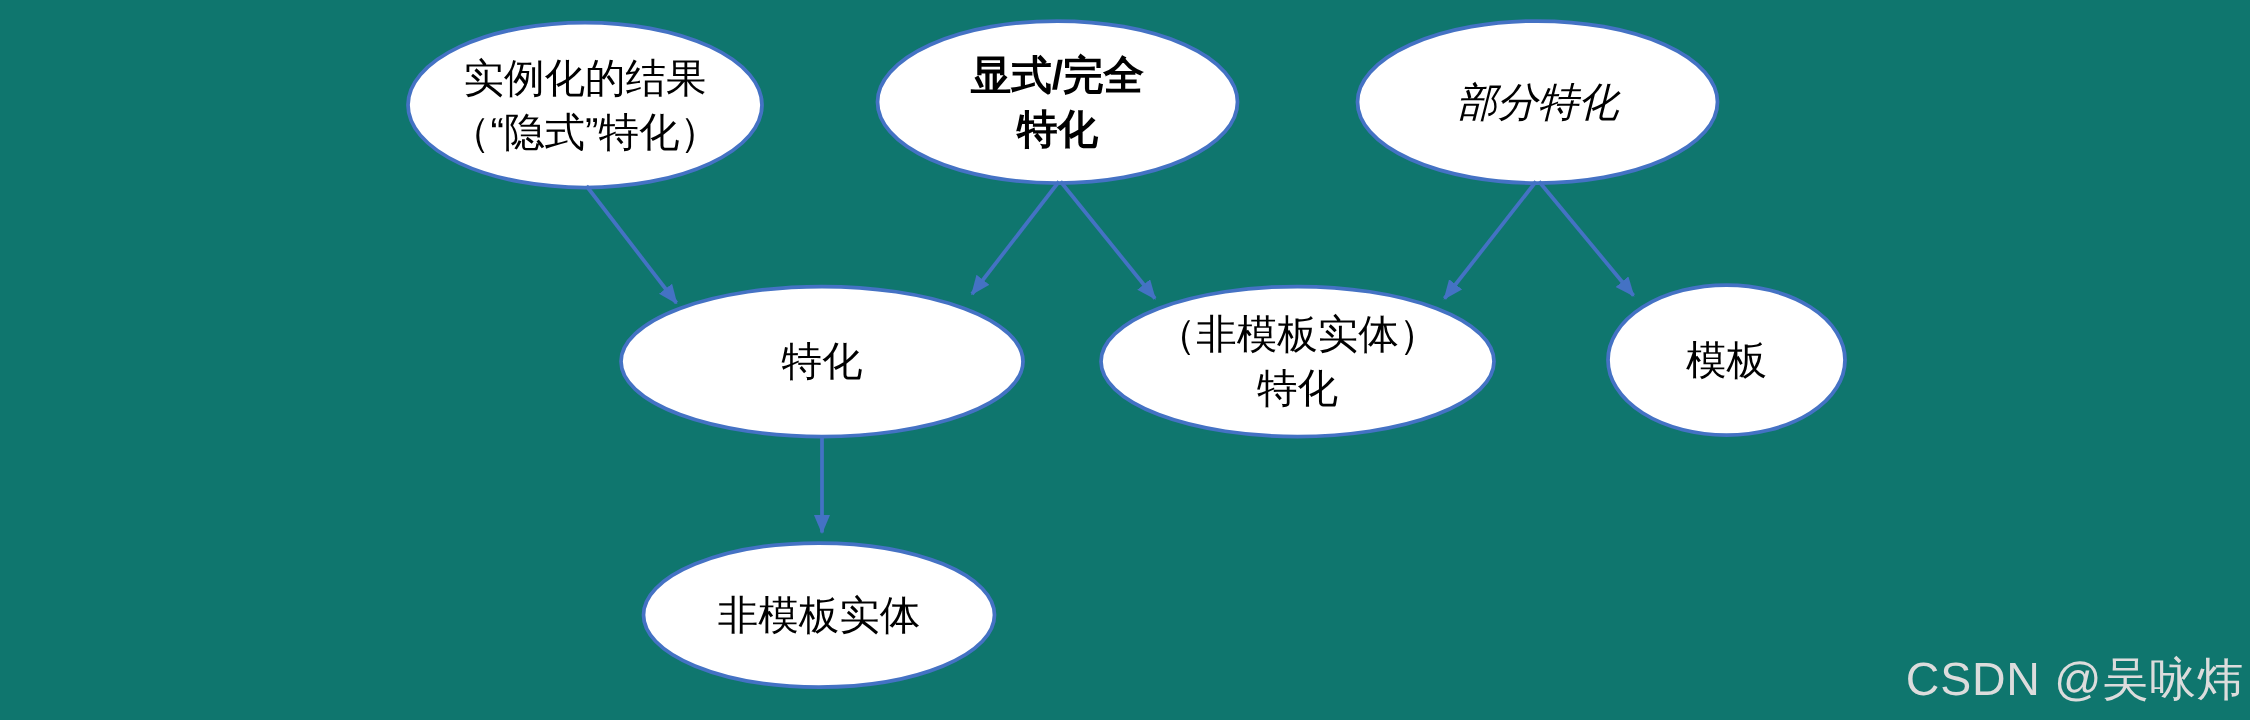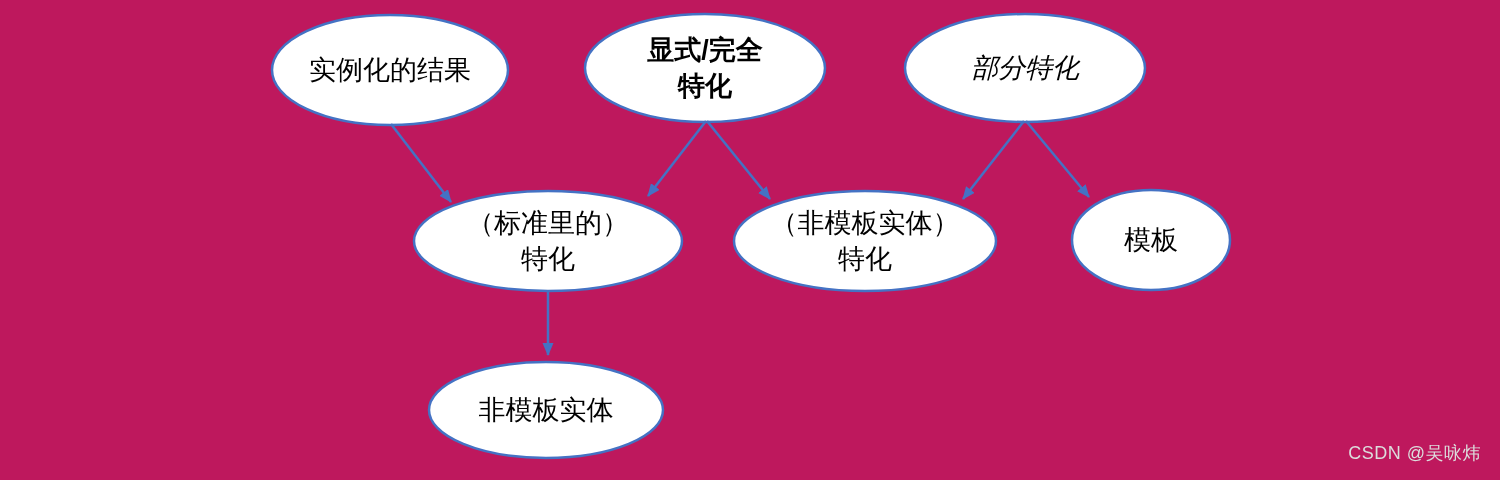--- a/index.html
+++ b/index.html
@@ -4,21 +4,21 @@
 <style>
   html, body {
     margin: 0;
     padding: 0;
     background: #ffffff;
   }
   .canvas {
     position: relative;
     width: 1500px;
     height: 480px;
-    background: #be185d;
+    background: #0f766e;
     overflow: hidden;
     font-family: "Liberation Sans", "DejaVu Sans", sans-serif;
   }
   .canvas svg {
     position: absolute;
     top: 0;
     left: 0;
   }
   .node-label {
     position: absolute;
@@ -29,22 +29,22 @@
     text-align: center;
     color: #000000;
     font-size: 27px;
     line-height: 36px;
     white-space: nowrap;
     pointer-events: none;
   }
   .watermark {
     position: absolute;
     top: 438px;
-    right: 19px;
-    font-size: 18px;
+    right: 4px;
+    font-size: 31px;
     line-height: 30px;
     color: #dcdcdc;
     letter-spacing: 0.5px;
   }
 </style>
 </head>
 <body>
 
 <div class="canvas">
 
@@ -66,33 +66,33 @@
     <line x1="391" y1="124" x2="451" y2="202" stroke-width="2.5" marker-end="url(#arrowhead)" stroke="#4472C4"></line>
     <line x1="706" y1="121" x2="648" y2="196" stroke-width="2.5" marker-end="url(#arrowhead)" stroke="#4472C4"></line>
     <line x1="707" y1="121" x2="770" y2="199" stroke-width="2.5" marker-end="url(#arrowhead)" stroke="#4472C4"></line>
     <line x1="1024" y1="121" x2="963" y2="199" stroke-width="2.5" marker-end="url(#arrowhead)" stroke="#4472C4"></line>
     <line x1="1026" y1="121" x2="1089" y2="197" stroke-width="2.5" marker-end="url(#arrowhead)" stroke="#4472C4"></line>
     <line x1="548" y1="292" x2="548" y2="355" stroke-width="2.5" marker-end="url(#arrowhead)" stroke="#4472C4"></line>
   </svg>
 
   <div class="node-label" style="left:272px; top:15px; width:236px; height:110px;">
     <span>实例化的结果</span>
+    <span>（“隐式”特化）</span>
   </div>
 
   <div class="node-label" style="left:585px; top:14px; width:240px; height:108px;font-weight:bold;">
     <span>显式/完全</span>
     <span>特化</span>
   </div>
 
   <div class="node-label" style="left:905px; top:14px; width:240px; height:108px;font-style:italic;">
     <span>部分特化</span>
   </div>
 
   <div class="node-label" style="left:414px; top:191px; width:268px; height:100px;">
-    <span>（标准里的）</span>
     <span>特化</span>
   </div>
 
   <div class="node-label" style="left:734px; top:191px; width:262px; height:100px;">
     <span>（非模板实体）</span>
     <span>特化</span>
   </div>
 
   <div class="node-label" style="left:1072px; top:190px; width:158px; height:100px;">
     <span>模板</span>

